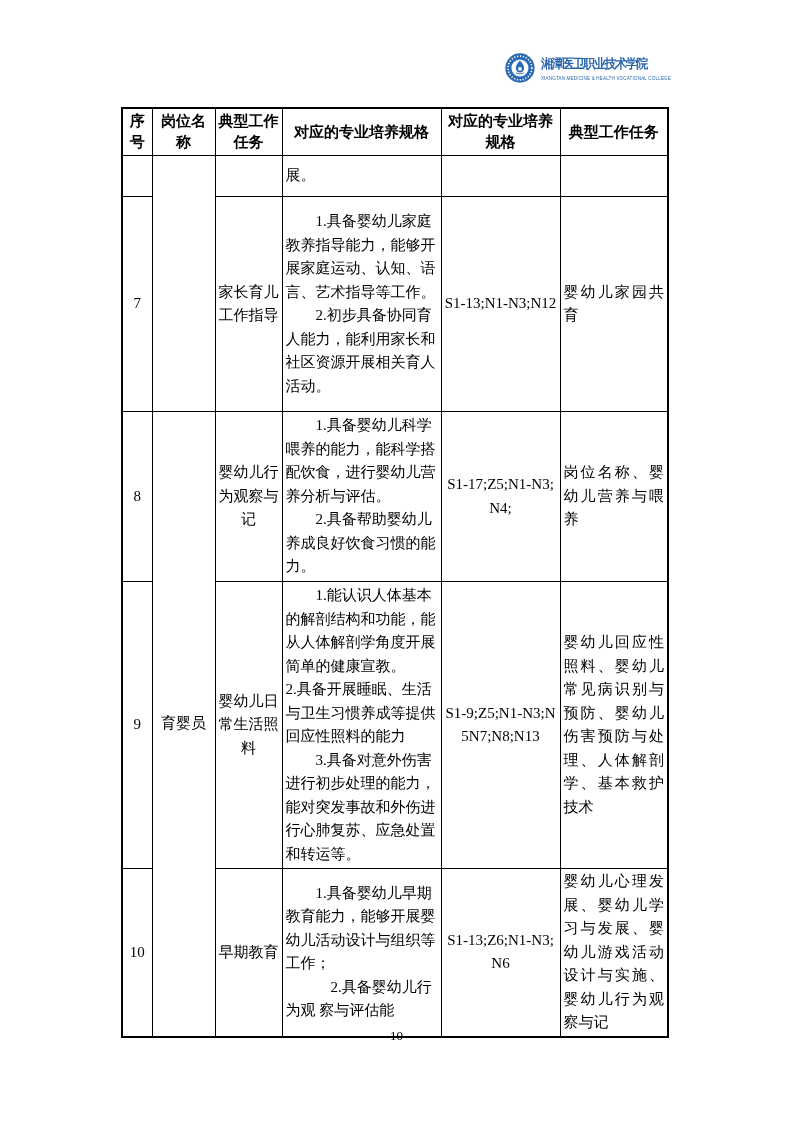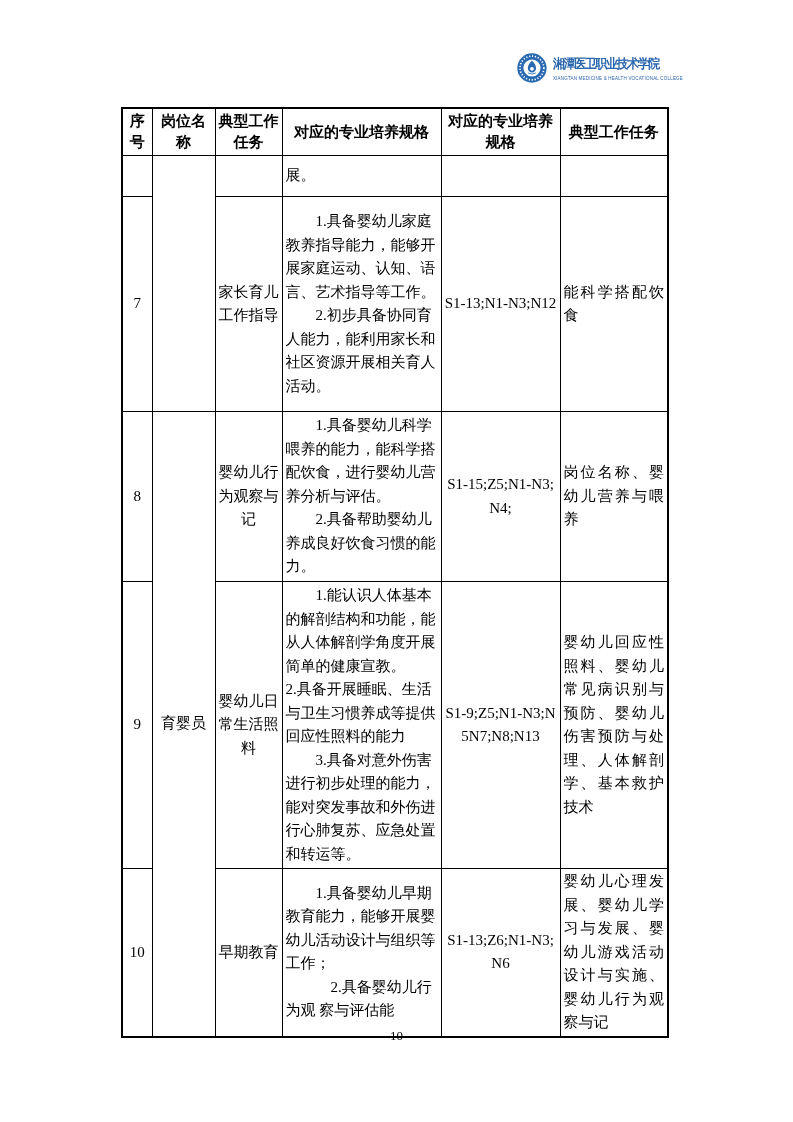--- a/index.html
+++ b/index.html
@@ -8,21 +8,21 @@
     width:793px; height:1122px;
     margin:0 auto;
     background:#ffffff;
     font-family:"Liberation Serif","DejaVu Serif",serif;
     color:#000;
     overflow:hidden;
   }
 
   
   .logo {
-    position:absolute; left:517px; top:40px;
+    position:absolute; left:505px; top:40px;
     display:flex; align-items:center; gap:6px;
     width:166px; height:56px;
   }
   .logo-text { display:flex; flex-direction:column; justify-content:center; }
   .logo-cn {
     font-size:13px; font-weight:bold; color:#2a66ad;
     letter-spacing:-1.5px; white-space:nowrap;
     transform:scaleX(0.92); transform-origin:left center;
   }
   .logo-en {
@@ -118,30 +118,30 @@
       <td class="c-center"></td>
       <td class="c-courses"></td>
     </tr>
 
     <tr class="h-r7">
       <td class="c-center">7</td>
       <td class="c-center">家长育儿工作指导</td>
       <td class="c-ability">　　1.具备婴幼儿家庭教养指导能力，能够开展家庭运动、认知、语言、艺术指导等工作。
 　　2.初步具备协同育人能力，能利用家长和社区资源开展相关育人活动。</td>
       <td class="c-center">S1-13;N1-N3;N12</td>
-      <td class="c-courses">能科学搭配饮食</td>
+      <td class="c-courses">婴幼儿家园共育</td>
     </tr>
 
     <tr class="h-r8">
       <td class="c-center">8</td>
       <td class="c-center" rowspan="3">育婴员</td>
       <td class="c-center">婴幼儿行为观察与记</td>
       <td class="c-ability">　　1.具备婴幼儿科学喂养的能力，能科学搭配饮食，进行婴幼儿营养分析与评估。
 　　2.具备帮助婴幼儿养成良好饮食习惯的能力。</td>
-      <td class="c-center">S1-15;Z5;N1-N3;N4;</td>
+      <td class="c-center">S1-17;Z5;N1-N3;N4;</td>
       <td class="c-courses">岗位名称、婴幼儿营养与喂养</td>
     </tr>
 
     <tr class="h-r9">
       <td class="c-center">9</td>
       <td class="c-center">婴幼儿日常生活照料</td>
       <td class="c-ability">　　1.能认识人体基本的解剖结构和功能，能从人体解剖学角度开展简单的健康宣教。
 2.具备开展睡眠、生活与卫生习惯养成等提供回应性照料的能力
 　　3.具备对意外伤害进行初步处理的能力，能对突发事故和外伤进行心肺复苏、应急处置和转运等。</td>
       <td class="c-center">S1-9;Z5;N1-N3;N5N7;N8;N13</td>

